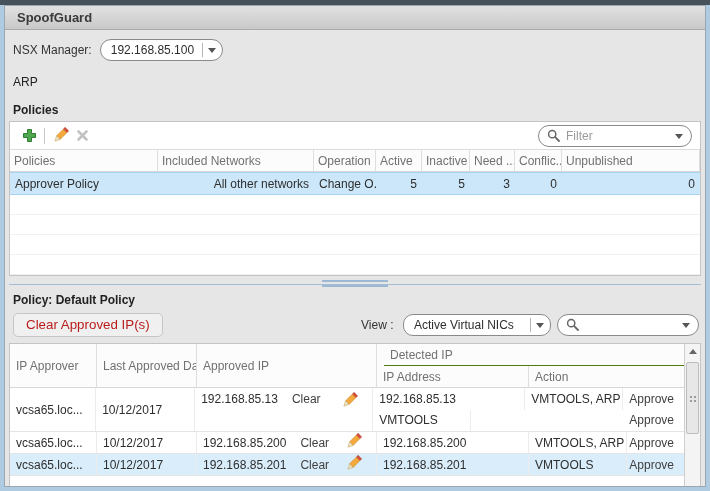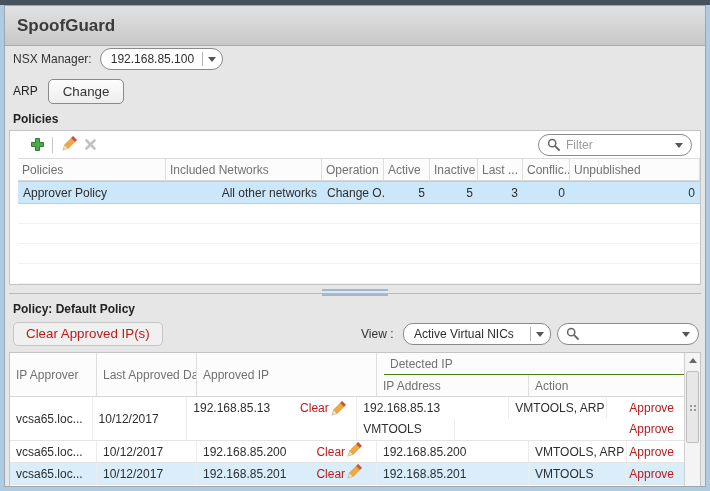--- a/index.html
+++ b/index.html
@@ -10,46 +10,46 @@
     background:#aecbe2;
     position:relative; overflow:hidden;
   }
   .topstrip { position:absolute; top:0; left:0; right:0; height:5px; background:#46525c; }
   .frame {
     position:absolute; top:5px; left:4px; right:4px; bottom:4px;
     background:#e6e6e6; border:1px solid #9aa7b0; overflow:hidden;
   }
   
   .titlebar {
-    height:40px; padding:0 12px; display:flex; align-items:center;
+    height:24px; padding:0 12px; display:flex; align-items:center;
     background:linear-gradient(#e2e2e2,#c8c8c8);
     border-bottom:1px solid #aaa;
-    font-weight:bold; font-size:17px; color:#3a3a3a;
+    font-weight:bold; font-size:13px; color:#3a3a3a;
   }
   .bodyarea { padding:0 4px; }
   
-  .nsx-row { margin-top:2px; height:22px; display:flex; align-items:center; padding-left:4px; }
+  .nsx-row { margin-top:9px; height:22px; display:flex; align-items:center; padding-left:4px; }
   .nsx-label { color:#333; margin-right:8px; }
   .dropdown {
     height:22px; background:#fff; border:1px solid #8a8a8a; border-radius:11px;
     display:flex; align-items:center; padding:0 6px 0 10px; cursor:pointer;
   }
   .dropdown .dd-sep { width:1px; height:14px; background:#b5b5b5; margin:0 5px 0 8px; }
   .caret { width:0; height:0; border:4px solid transparent; border-top:5px solid #555; margin-top:5px; }
   .detect-row { margin-top:8px; height:26px; display:flex; align-items:center; padding-left:4px; }
   .detect-label { font-weight:bold; color:#222; margin-right:6px; }
   .detect-value { margin-right:10px; color:#222; }
   .btn {
     height:25px; padding:0 14px; background:linear-gradient(#fdfdfd,#ededed);
     border:1px solid #8a8a8a; border-radius:5px; color:#333;
     display:inline-flex; align-items:center; cursor:pointer;
   }
   .section-title { margin-top:8px; padding-left:4px; font-weight:bold; color:#222; height:16px; }
   
-  .upper-block { margin-top:2px; background:#fff; border:1px solid #c4c4c4;padding-left:8px; }
+  .upper-block { margin-top:2px; background:#fff; border:1px solid #c4c4c4; }
   .toolbar { height:28px; display:flex; align-items:center; padding:0 8px; border-bottom:1px solid #dcdcdc; position:relative; }
   .tb-icon { width:22px; height:20px; display:flex; align-items:center; justify-content:center; cursor:pointer; }
   .tb-sep { width:1px; height:16px; background:#c9c9c9; margin:0 4px; }
   .pill {
     height:22px; background:#fff; border:1px solid #8a8a8a; border-radius:11px;
     display:flex; align-items:center; padding:0 8px; cursor:text;
   }
   .filter-pill { position:absolute; right:8px; width:154px; }
   .pill .ph { color:#9a9a9a; margin-left:6px; flex:1; }
   .pill .caret { margin-left:auto; cursor:pointer; }
@@ -87,21 +87,21 @@
   .lt-subhead { display:flex; flex:1; }
   .lt-subhead .lt-hcell { border-top:none; }
   .lt-row { display:flex; border-bottom:1px solid #e4e4e4; }
   .lt-cell { padding:0 6px; border-right:1px solid #ececec; overflow:hidden; white-space:nowrap; display:flex; align-items:center; }
   .la{width:87px;} .lb{width:100px;} .lc{width:180px;} .ld{width:152px;} .le{width:98px;} .lf{flex:1;}
   .lt-row.h44 { height:44px; }
   .lt-row.h22 { height:22px; }
   .lt-row.selected { background:#d9edfb; }
   .approved-cell { align-items:flex-start; padding-top:4px; }
   .approved-cell .ip { margin-right:14px; }
-  .link { color:#b91c1c; cursor:pointer; text-decoration:none;margin-left:16px; }
+  .link { color:#404040; cursor:pointer; text-decoration:none; }
   .approved-cell .pencil { margin-left:auto; margin-right:8px; cursor:pointer; }
   .det-group { flex:1; display:flex; flex-direction:column; }
   .det-line { display:flex; height:22px; }
   .det-line .lt-cell { border-right:1px solid #ececec; }
   .action-cell { justify-content:flex-end; padding-right:10px; }
   
   .vscroll { position:absolute; top:0; right:0; bottom:16px; width:16px; background:#f4f4f4; border-left:1px solid #cfcfcf; }
   .hscroll { position:absolute; left:0; right:0; bottom:0; height:16px; background:#f4f4f4; border-top:1px solid #cfcfcf; }
   .sc-btn { position:absolute; width:15px; height:15px; display:flex; align-items:center; justify-content:center; cursor:pointer; }
   .tri-up { width:0;height:0;border:4px solid transparent;border-bottom:5px solid #666; margin-bottom:4px;}
@@ -130,21 +130,20 @@
       <span class="nsx-label">NSX Manager:</span>
       <div class="dropdown">
         <span>192.168.85.100</span>
         <span class="dd-sep"></span>
         <span class="caret"></span>
       </div>
     </div>
 
     <div class="detect-row">
       <span class="detect-value">ARP</span>
-      <button class="btn">Change</button>
     </div>
 
     <div class="section-title">Policies</div>
 
     <div class="upper-block">
       <div class="toolbar">
         <span class="tb-icon">
           <svg width="15" height="15" viewBox="0 0 15 15">
             <path d="M5.5 1.5 h4 v4 h4 v4 h-4 v4 h-4 v-4 h-4 v-4 h4 z" fill="#4fa84f" stroke="#2f7d32" stroke-linejoin="round"></path>
           </svg>
@@ -173,21 +172,21 @@
           <span class="caret"></span>
         </div>
       </div>
 
       <div class="grid-header">
         <div class="cell c0">Policies</div>
         <div class="cell c1">Included Networks</div>
         <div class="cell c2">Operation ...</div>
         <div class="cell c3">Active</div>
         <div class="cell c4">Inactive</div>
-        <div class="cell c5">Last ...</div>
+        <div class="cell c5">Need ...</div>
         <div class="cell c6">Conflic...</div>
         <div class="cell c7">Unpublished</div>
       </div>
 
       <div class="grid-row selected">
         <div class="cell c0">Approver Policy</div>
         <div class="cell c1 num">All other networks</div>
         <div class="cell c2">Change O...</div>
         <div class="cell c3 num">5</div>
         <div class="cell c4 num">5</div>

